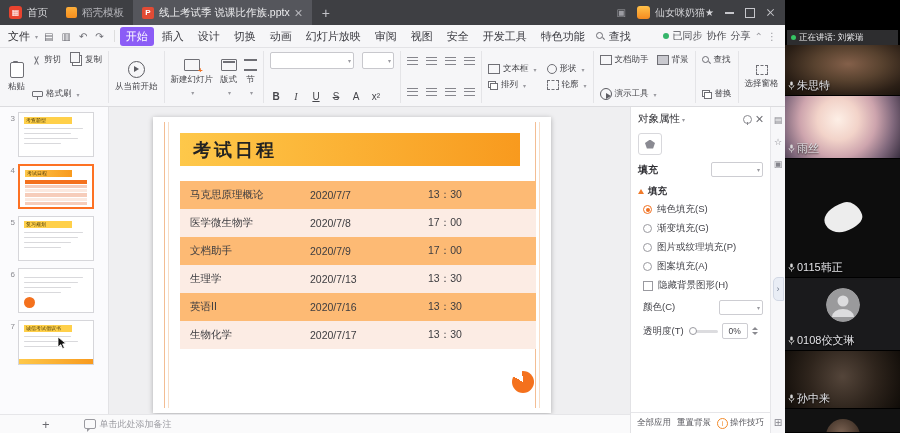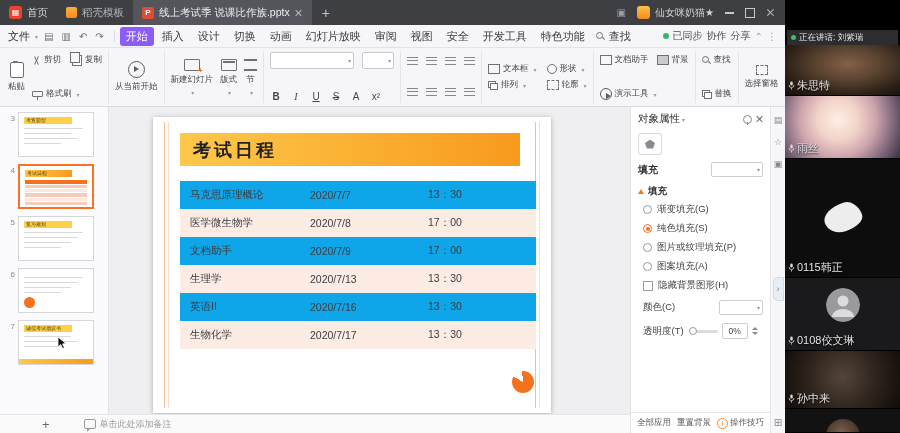--- a/index.html
+++ b/index.html
@@ -113,21 +113,21 @@
   .slide{position:absolute;left:44px;top:10px;width:398px;height:296px;background:#fff;box-shadow:0 1px 5px rgba(0,0,0,.28)}
   .edge{position:absolute;top:5px;bottom:5px;width:3px;border-left:1px solid #f3bd93;border-right:1px solid #f8ddc6}
   .edge.el{left:11px}.edge.er{right:11px}
   .banner{position:absolute;left:27px;top:16px;width:340px;height:33px;background:linear-gradient(90deg,#fec84a,#f89a1e);display:flex;align-items:center;padding-left:13px;box-sizing:border-box}
   .banner span{font-size:18px;font-weight:bold;color:#222;letter-spacing:3px}
   .stable{position:absolute;left:27px;top:64px;width:356px}
   .trow{display:grid;grid-template-columns:120px 118px 1fr;height:28px;align-items:center}
   .trow span{padding-left:10px;font-size:10.5px;color:#3c3c40}
   .trow.thead{background:#f4711d}
   .trow.thead span{color:#fff;font-weight:bold;font-size:11px}
-  .trow.odd{background:#0ea5e9}
+  .trow.odd{background:#fdba74}
   .trow.even{background:#fcece4}
   .pacman{position:absolute;right:17px;bottom:20px;width:22px;height:22px;border-radius:50%;background:conic-gradient(from 300deg,#fff 0 55deg,#f4711d 55deg 360deg)}
 
   
   .props{width:140px;background:#fff;border-left:1px solid #e2e2e5;display:flex;flex-direction:column;font-size:9.5px;color:#44444a;box-sizing:border-box}
   .phead{height:24px;display:flex;align-items:center;gap:3px;padding:0 7px;flex:none}
   .ptitle{font-size:10.5px;color:#2e2e33}
   .pin{width:7px;height:7px;border:1px solid #8a8a90;border-radius:50%;margin-left:auto;position:relative}
   .pin::after{content:"";position:absolute;left:2.5px;top:6px;width:1px;height:3px;background:#8a8a90}
   .xicon.dark::before,.xicon.dark::after{background:#6a6a70}
@@ -531,26 +531,26 @@
         </div>
         <div class="psec">
           <span class="psec-label">填充</span>
           <span class="combo dd"></span>
         </div>
         <div class="pgroup">
           <i class="tri"></i>
           <span>填充</span>
         </div>
         <div class="prow">
+          <span class="radio sel"></span>
+          <span>纯色填充(S)</span>
+        </div>
+        <div class="prow">
           <span class="radio"></span>
           <span>渐变填充(G)</span>
-        </div>
-        <div class="prow">
-          <span class="radio sel"></span>
-          <span>纯色填充(S)</span>
         </div>
         <div class="prow">
           <span class="radio"></span>
           <span>图片或纹理填充(P)</span>
         </div>
         <div class="prow">
           <span class="radio"></span>
           <span>图案填充(A)</span>
         </div>
         <div class="prow">

